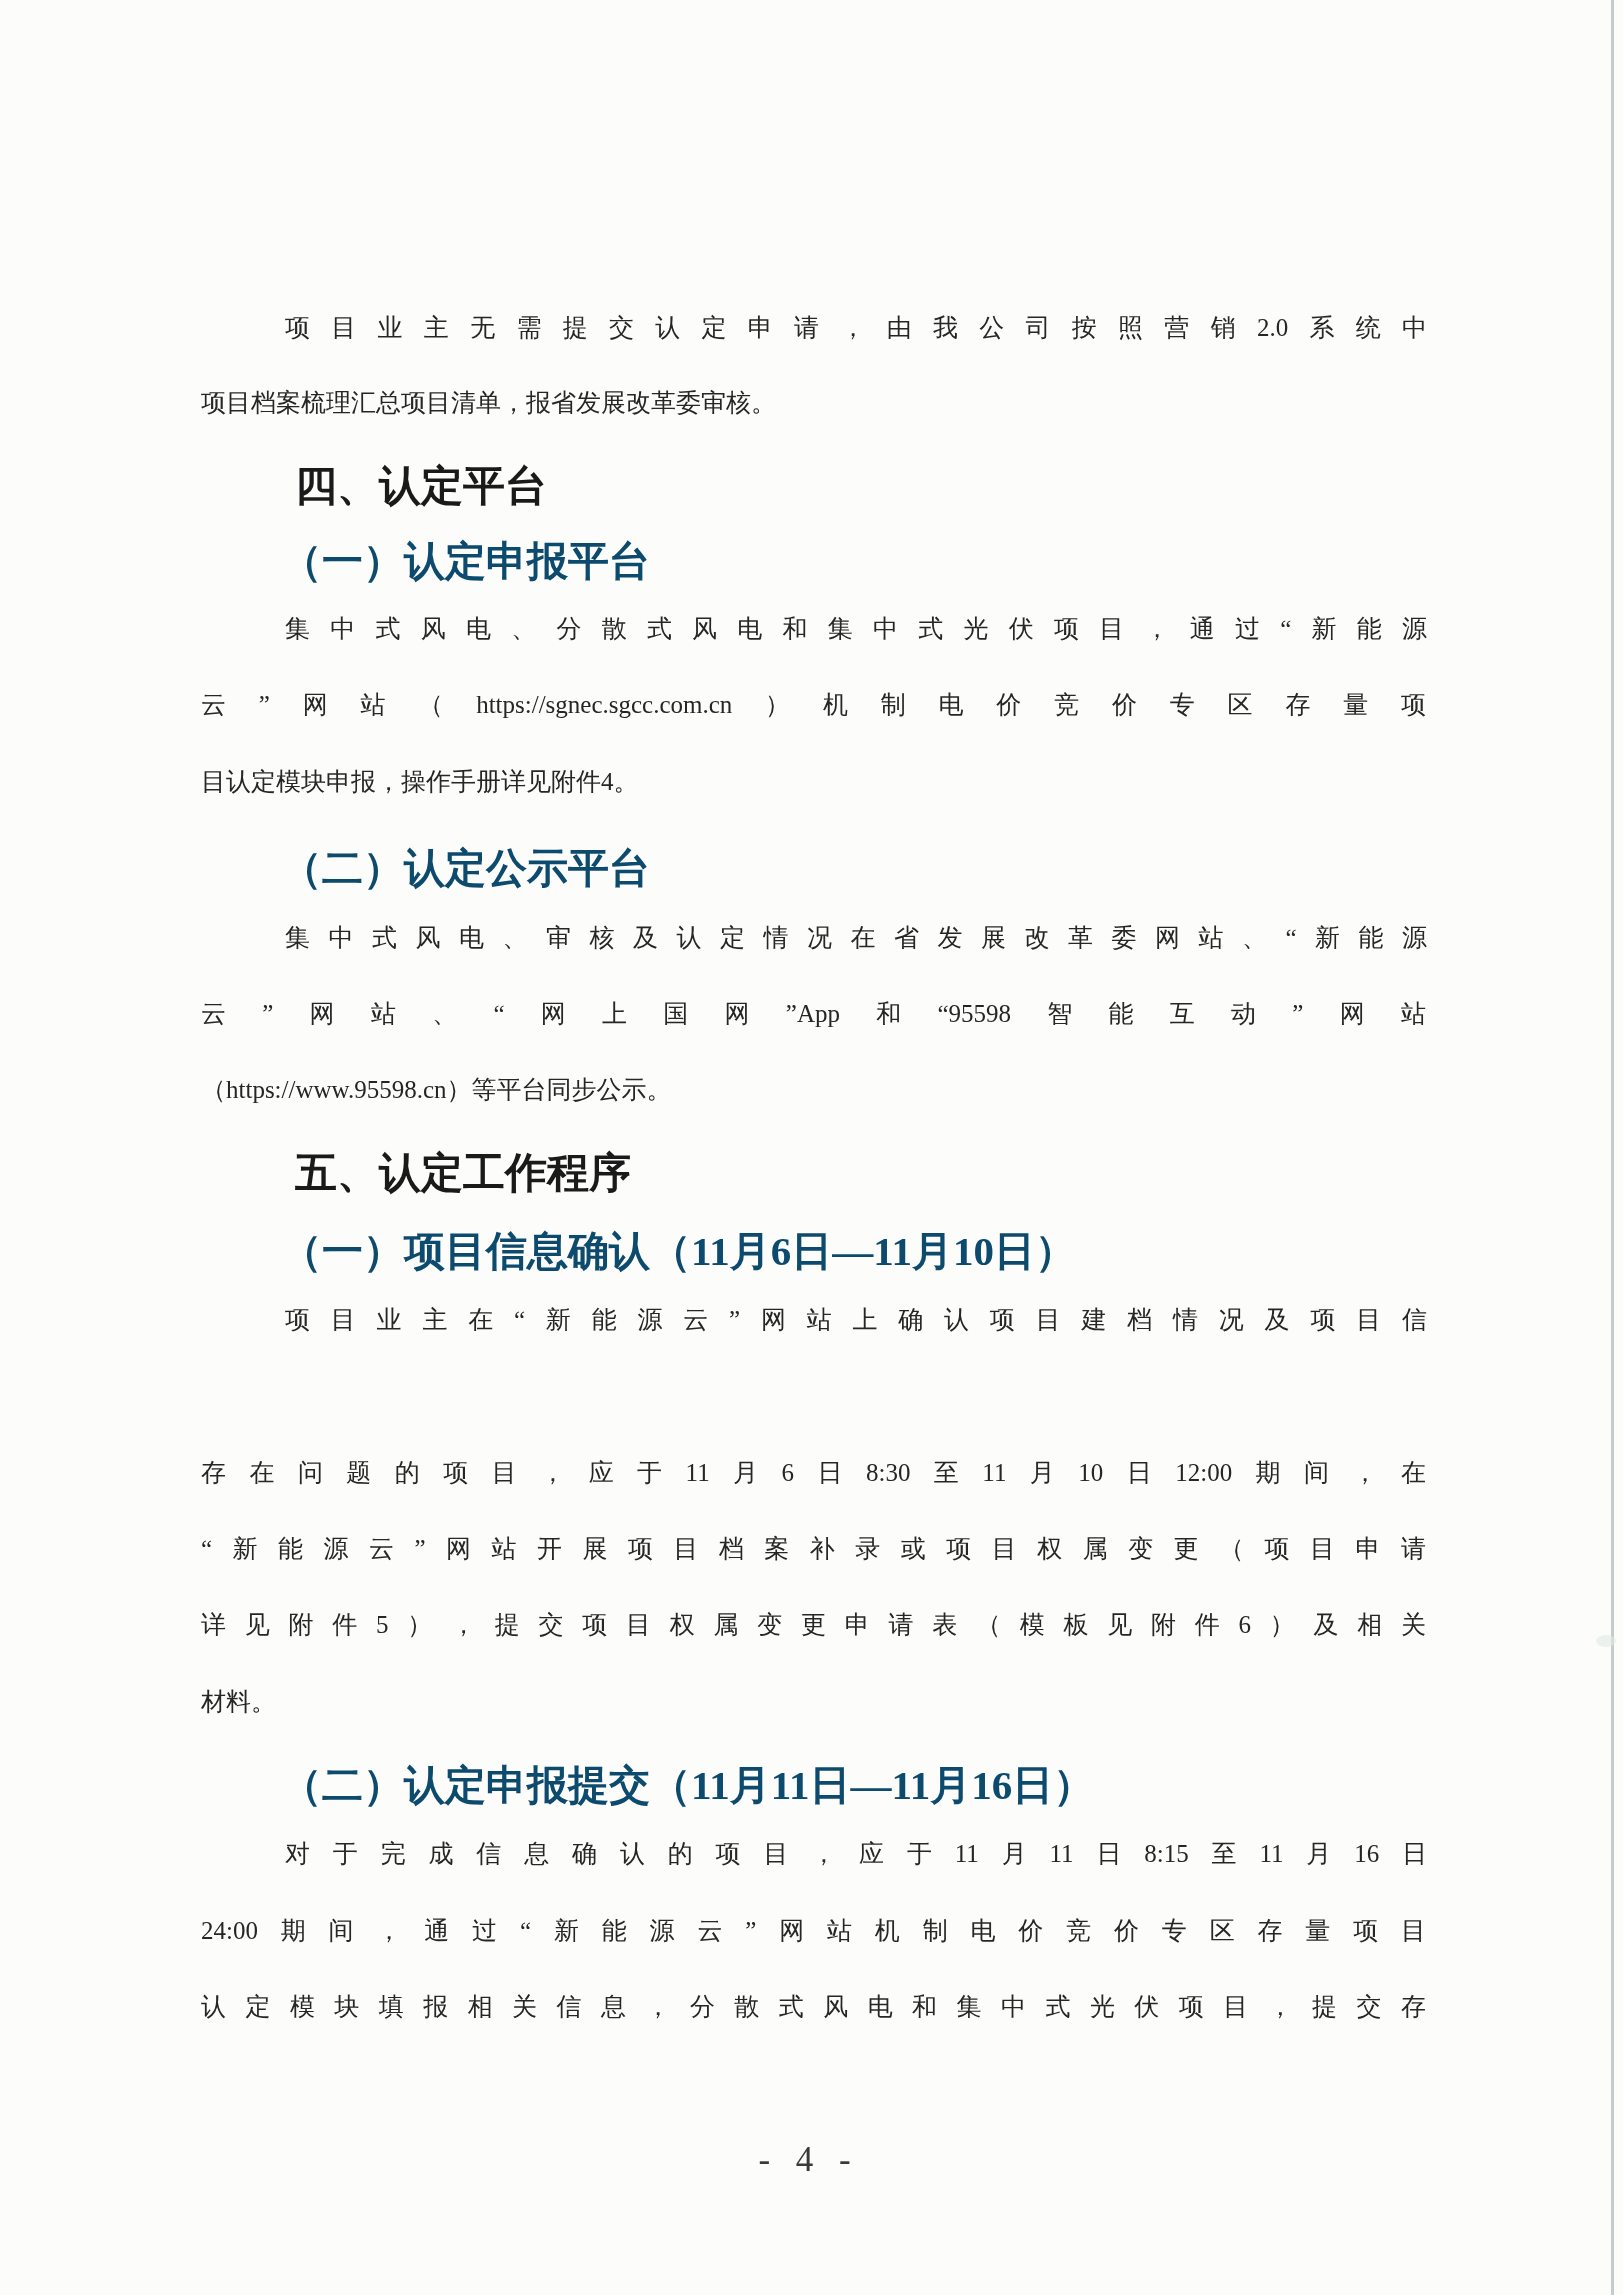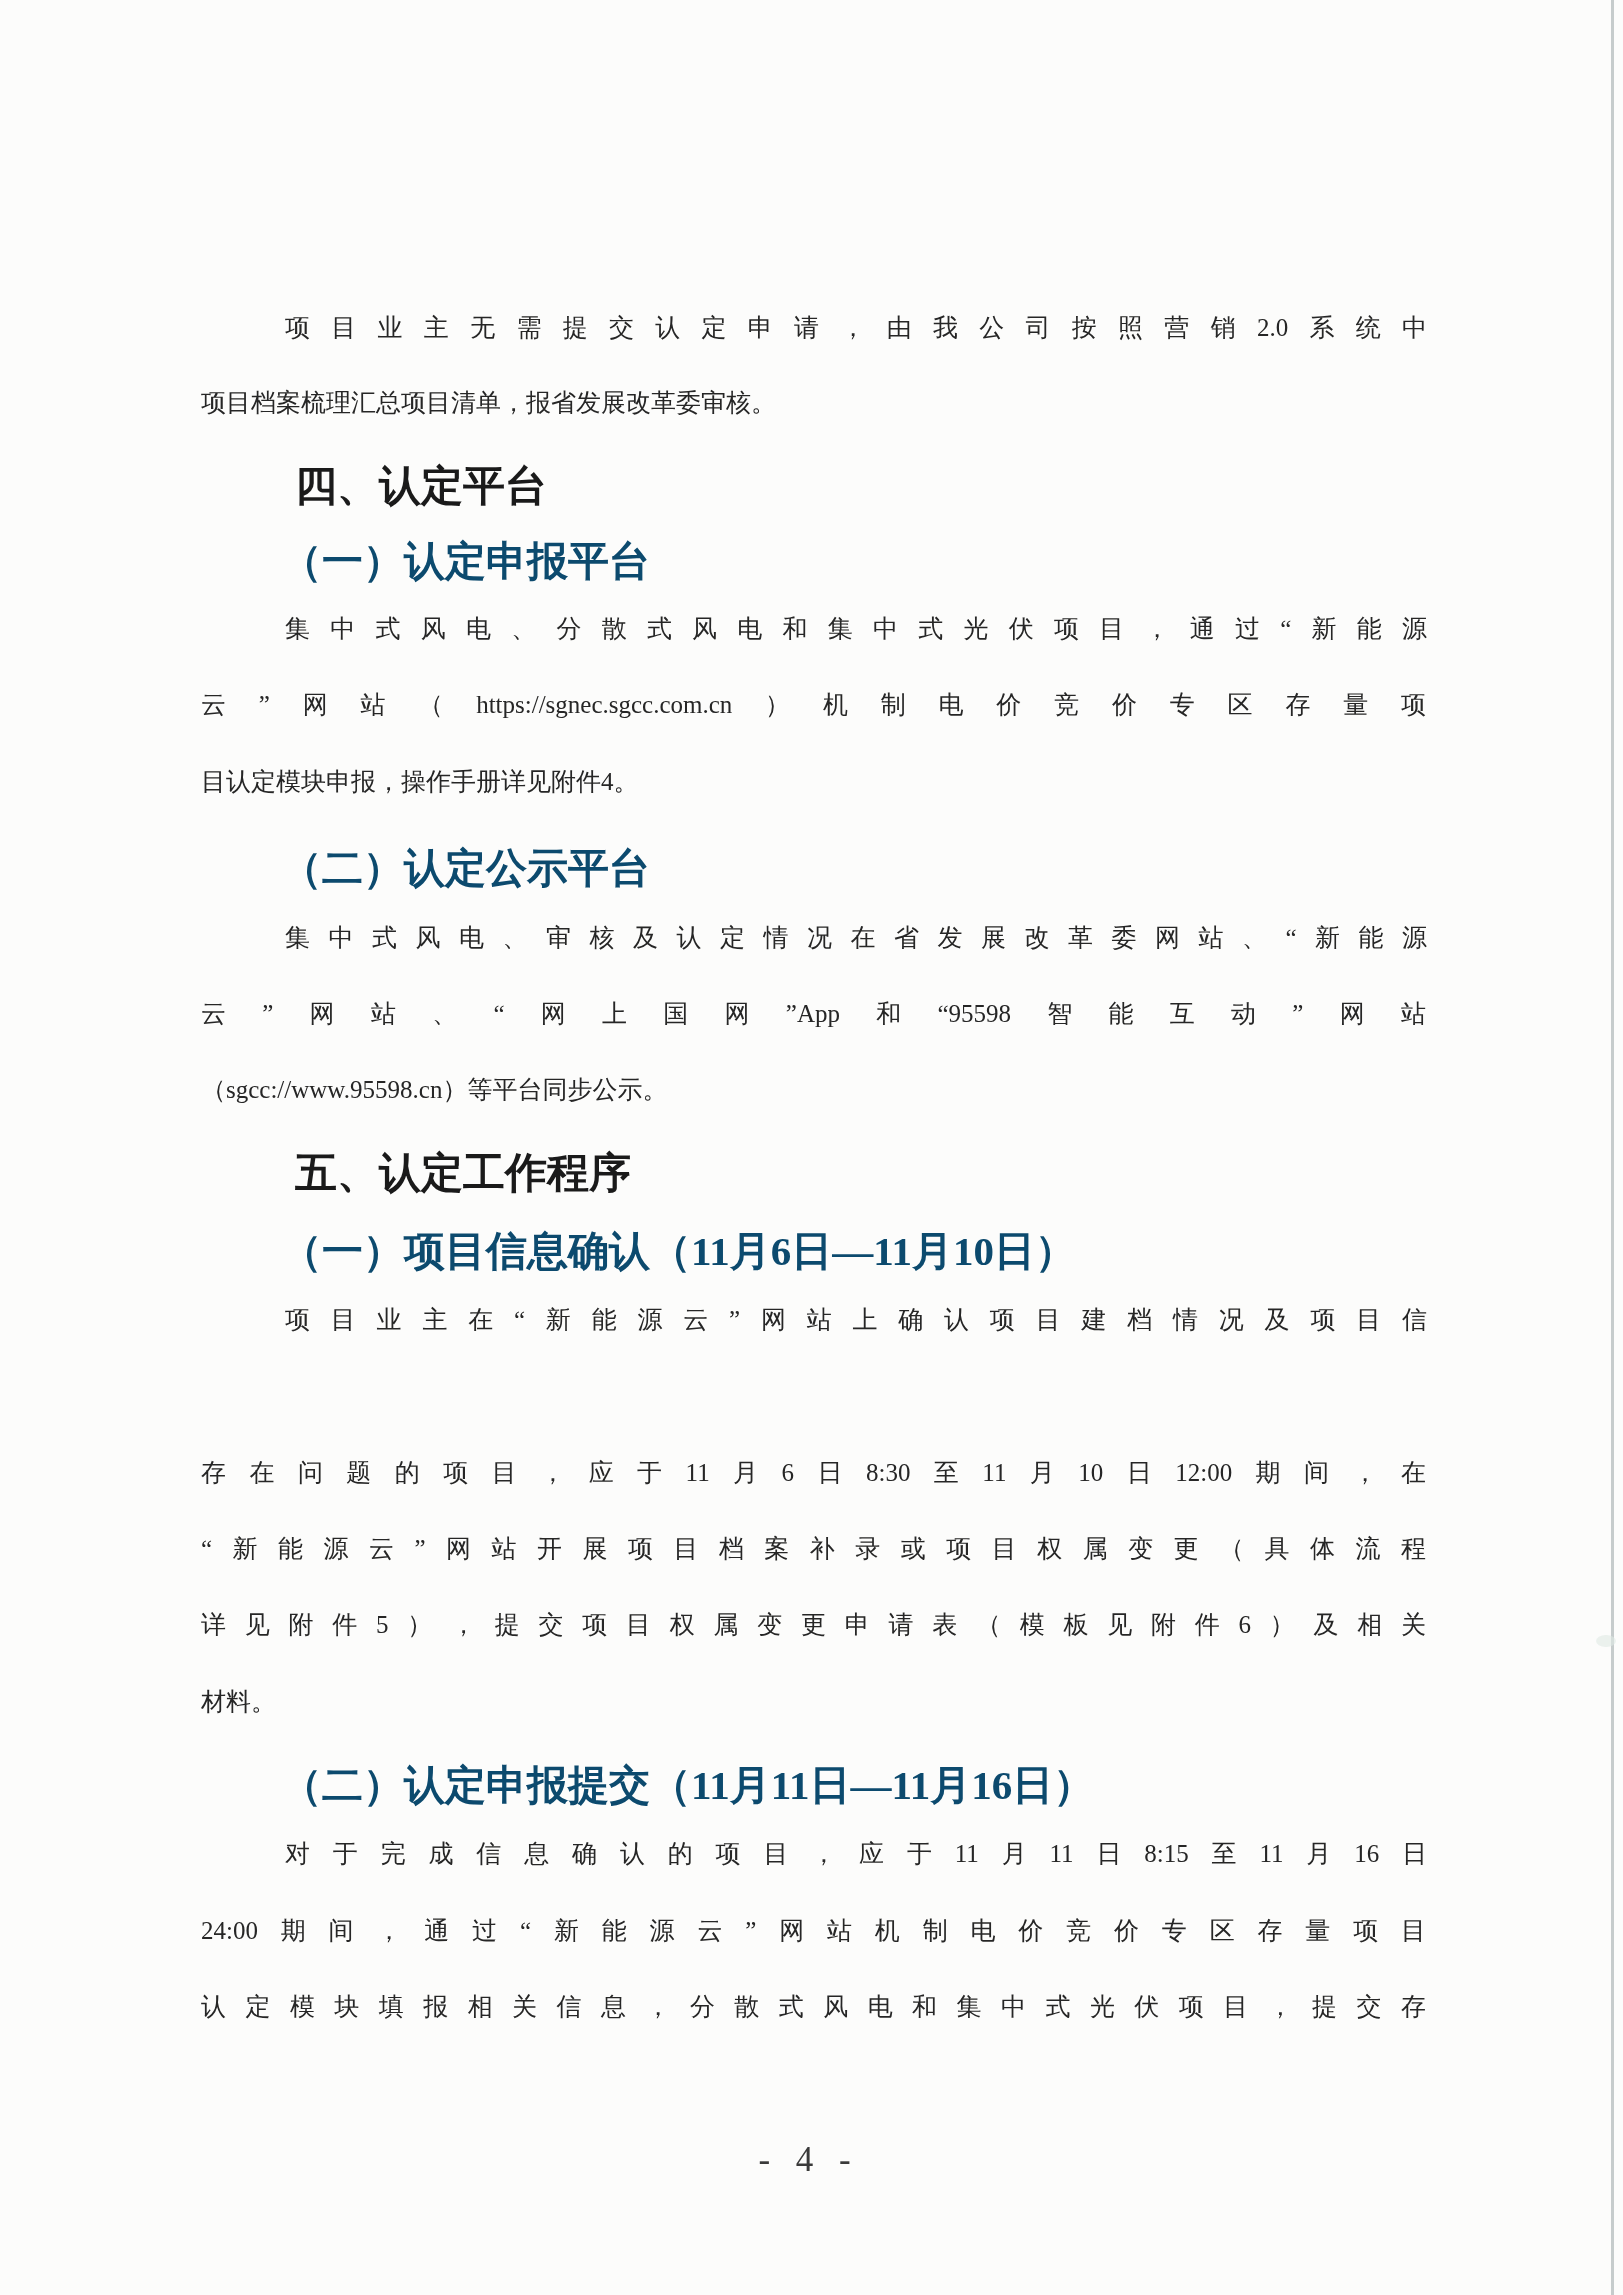--- a/index.html
+++ b/index.html
@@ -86,28 +86,28 @@
   <div class="line heading" style="top:463px">四、认定平台</div>
 
   <div class="line subheading" style="top:536px">（一）认定申报平台</div>
   <div class="line ind just" style="top:613px">集中式风电、分散式风电和集中式光伏项目，通过“新能源</div>
   <div class="line lm just" style="top:689px">云”网站（https://sgnec.sgcc.com.cn）机制电价竞价专区存量项</div>
   <div class="line lm" style="top:766px">目认定模块申报，操作手册详见附件4。</div>
 
   <div class="line subheading" style="top:843px">（二）认定公示平台</div>
   <div class="line ind just" style="top:922px">集中式风电、审核及认定情况在省发展改革委网站、“新能源</div>
   <div class="line lm just" style="top:998px">云”网站、“网上国网”App和“95598智能互动”网站</div>
-  <div class="line lm" style="top:1074px">（sgcc://www.95598.cn）等平台同步公示。</div>
+  <div class="line lm" style="top:1074px">（https://www.95598.cn）等平台同步公示。</div>
 
   <div class="line heading" style="top:1150px">五、认定工作程序</div>
 
   <div class="line subheading" style="top:1226px">（一）项目信息确认（11月6日—11月10日）</div>
   <div class="line ind just" style="top:1304px">项目业主在“新能源云”网站上确认项目建档情况及项目信</div>
   <div class="line lm just" style="top:1457px">存在问题的项目，应于11月6日8:30至11月10日12:00期间，在</div>
-  <div class="line lm just" style="top:1533px">“新能源云”网站开展项目档案补录或项目权属变更（具体流程</div>
+  <div class="line lm just" style="top:1533px">“新能源云”网站开展项目档案补录或项目权属变更（项目申请</div>
   <div class="line lm just" style="top:1609px">详见附件5），提交项目权属变更申请表（模板见附件6）及相关</div>
   <div class="line lm" style="top:1686px">材料。</div>
 
   <div class="line subheading" style="top:1760px">（二）认定申报提交（11月11日—11月16日）</div>
   <div class="line ind just" style="top:1838px">对于完成信息确认的项目，应于11月11日8:15至11月16日</div>
   <div class="line lm just" style="top:1915px">24:00期间，通过“新能源云”网站机制电价竞价专区存量项目</div>
   <div class="line lm just" style="top:1991px">认定模块填报相关信息，分散式风电和集中式光伏项目，提交存</div>
 
   <div class="page-number">- 4 -</div>
 

